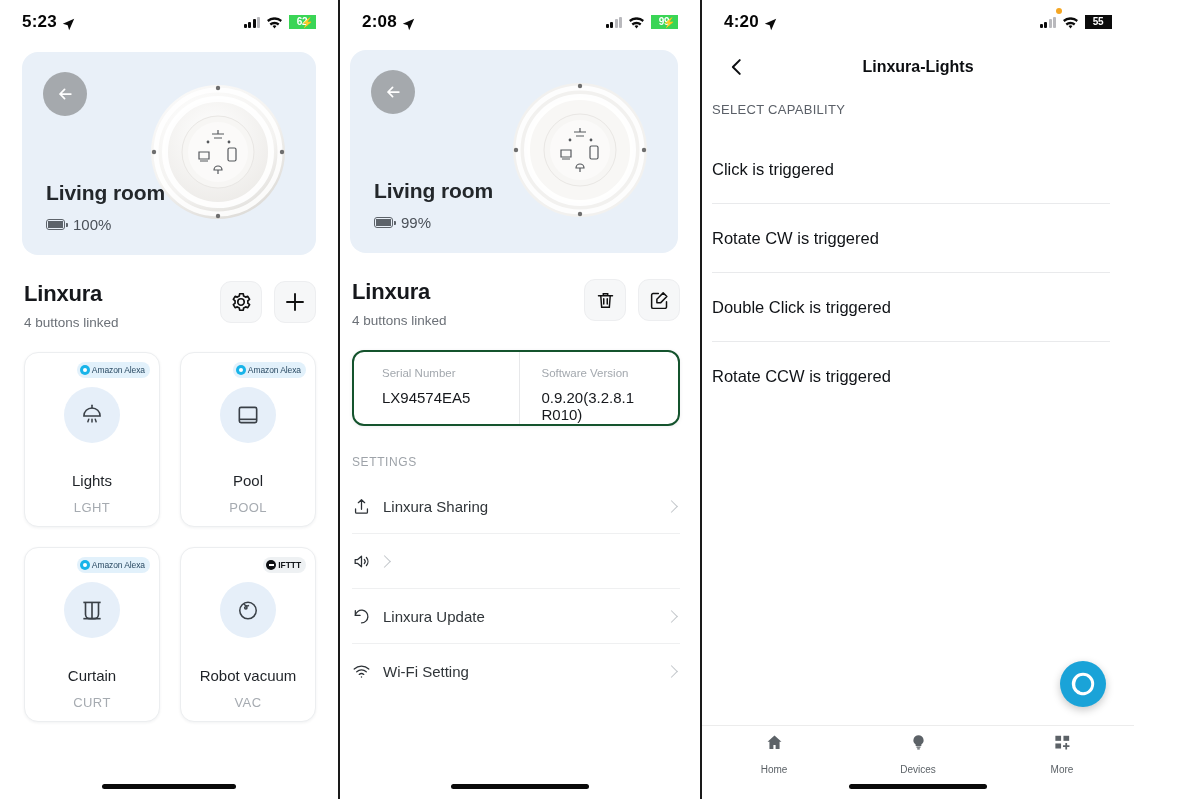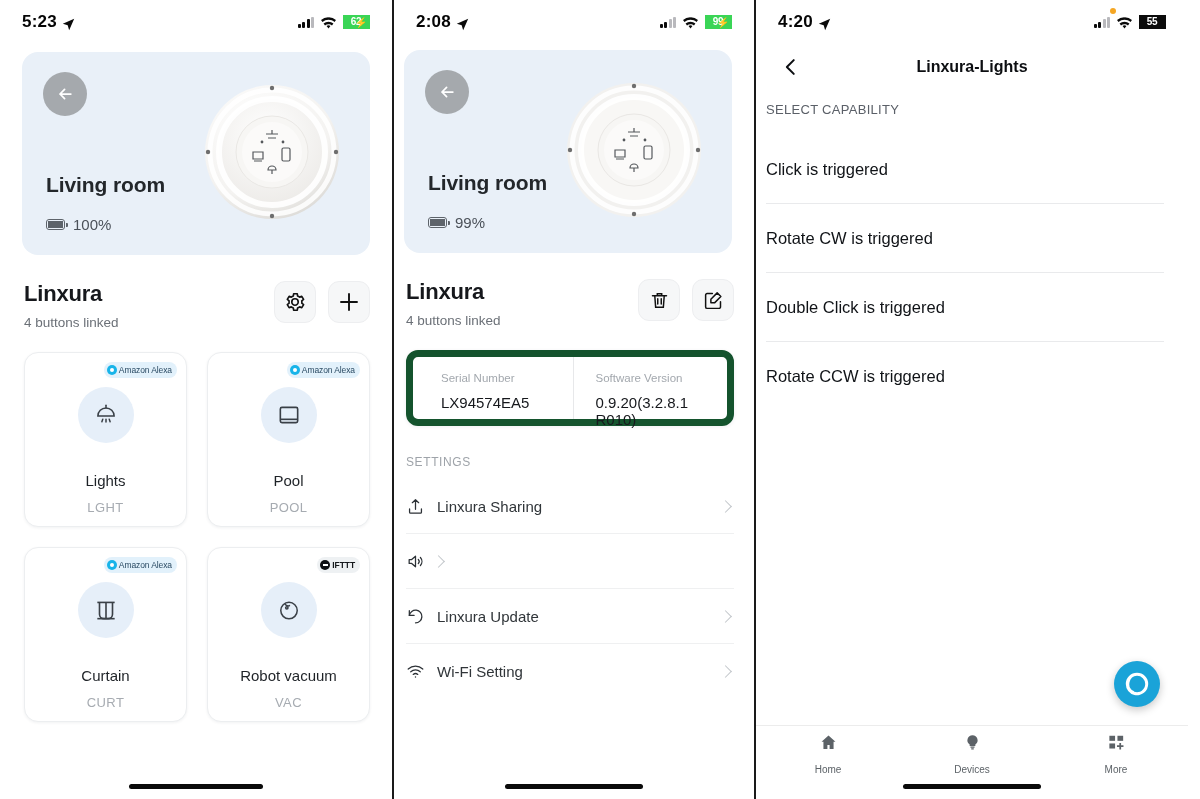--- a/index.html
+++ b/index.html
@@ -5,21 +5,21 @@
   * { box-sizing: border-box; margin: 0; padding: 0; }
   html, body {
     width: 1200px; height: 799px;
     background: #ffffff;
     font-family: "Liberation Sans", sans-serif;
     overflow: hidden;
   }
   .screens { display: flex; width: 1200px; height: 799px; }
 
   .panel { position: relative; height: 799px; background: #fff; overflow: hidden; }
-  .panel-1 { width: 392px; }
+  .panel-1 { width: 338px; }
   .panel-2 { width: 364px; border-left: 2px solid #1a1a1a; border-right: 2px solid #1a1a1a; }
   .panel-3 { width: 432px; }
 
   
   .statusbar {
     height: 44px; display: flex; align-items: center;
     justify-content: space-between; padding: 0 22px 0 22px;
     position: relative;
   }
   .sb-time {
@@ -54,21 +54,21 @@
     margin: 8px 22px 0 22px; height: 203px; border-radius: 16px;
     background: #e9f0f8; position: relative; overflow: hidden;
   }
   .hero.p2 { margin: 6px 22px 0 10px; }
   .back-circle {
     position: absolute; left: 21px; top: 20px; width: 44px; height: 44px;
     border-radius: 50%; background: #a5a9ad; display: flex;
     align-items: center; justify-content: center;
   }
   .hero-title {
-    position: absolute; left: 24px; bottom: 58px;
+    position: absolute; left: 24px; bottom: 50px;
     font-size: 21px; font-weight: bold; color: #23272b; letter-spacing: -0.1px;
   }
   .hero-batt {
     position: absolute; left: 24px; bottom: 22px;
     display: flex; align-items: center; gap: 8px;
     font-size: 15px; color: #4b5159;
   }
   .hb-icon { width: 19px; height: 11px; border: 1.6px solid #5d636a; border-radius: 3px;
              position: relative; display:flex; align-items:center; padding:1.4px; gap:1px;}
   .hb-icon::after { content:""; position:absolute; right:-3.5px; top:3px; width:2px;
@@ -104,21 +104,21 @@
   .badge-dot-ifttt { width: 10px; height: 10px; border-radius: 50%; background: #0e1013;
            display:flex; align-items:center; justify-content:center;}
   .badge-dot-ifttt i { width:5px; height:1.6px; background:#fff; display:block;}
   .dev-icon-wrap { width: 56px; height: 56px; border-radius: 50%; background: #e6eff9;
            margin-top: 34px; display: flex; align-items: center; justify-content: center; }
   .dev-name { font-size: 15px; color: #1e2227; margin-top: 29px; }
   .dev-code { font-size: 13px; color: #a6abb1; margin-top: 11px; letter-spacing: 0.4px; }
 
   
   .info-card { margin: 22px 20px 0 12px; border-radius: 12px; background: #fff;
-               border: 7px solid #14532d; box-shadow: 0 1px 4px rgba(20,30,50,0.07);
+               border: 2px solid #14532d; box-shadow: 0 1px 4px rgba(20,30,50,0.07);
                display: flex; height: 76px; }
   .info-col { flex: 1; padding: 15px 0 0 28px; }
   .info-col + .info-col { border-left: 1px solid #e7e8ea; padding-left: 22px; }
   .info-label { font-size: 11.5px; color: #a3a8ae; }
   .info-value { font-size: 15px; color: #16181c; margin-top: 10px; }
 
   .sec-label { font-size: 12px; color: #9ea3a9; letter-spacing: 0.6px;
                padding: 29px 0 0 12px; }
   .set-list { margin: 10px 20px 0 12px; }
   .set-row { display: flex; align-items: center; height: 55px;

